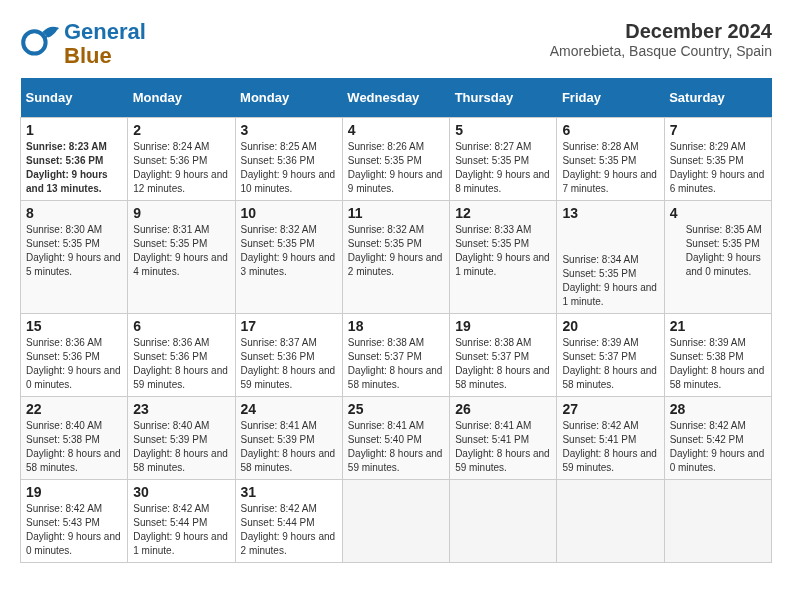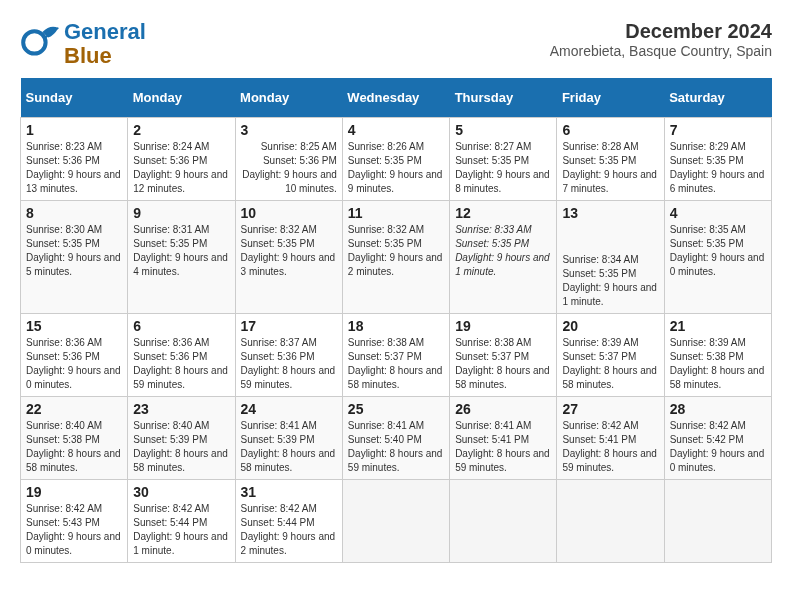--- a/index.html
+++ b/index.html
@@ -116,33 +116,33 @@
         <th>Wednesday</th>
         <th>Thursday</th>
         <th>Friday</th>
         <th>Saturday</th>
       </tr>
   </thead>
   <tbody id="calendar-body">
   <tr>
         <td>
           <span class="day-num">1</span>
-          <div class="day-info" style="white-space: pre-line;">Sunrise: 8:23 AM
+          <div class="day-info" style="white-space: pre-line; font-weight: bold;">Sunrise: 8:23 AM
 Sunset: 5:36 PM
 Daylight: 9 hours and 13 minutes.</div>
         </td>
         <td>
           <span class="day-num">2</span>
           <div class="day-info" style="white-space: pre-line;">Sunrise: 8:24 AM
 Sunset: 5:36 PM
 Daylight: 9 hours and 12 minutes.</div>
         </td>
         <td>
           <span class="day-num">3</span>
-          <div class="day-info" style="white-space: pre-line; text-align: right;">Sunrise: 8:25 AM
+          <div class="day-info" style="white-space: pre-line;">Sunrise: 8:25 AM
 Sunset: 5:36 PM
 Daylight: 9 hours and 10 minutes.</div>
         </td>
         <td>
           <span class="day-num">4</span>
           <div class="day-info" style="white-space: pre-line;">Sunrise: 8:26 AM
 Sunset: 5:35 PM
 Daylight: 9 hours and 9 minutes.</div>
         </td>
         <td>
@@ -184,33 +184,33 @@
 Daylight: 9 hours and 3 minutes.</div>
         </td>
         <td>
           <span class="day-num">11</span>
           <div class="day-info" style="white-space: pre-line;">Sunrise: 8:32 AM
 Sunset: 5:35 PM
 Daylight: 9 hours and 2 minutes.</div>
         </td>
         <td>
           <span class="day-num">12</span>
-          <div class="day-info" style="white-space: pre-line; font-style: italic;">Sunrise: 8:33 AM
+          <div class="day-info" style="white-space: pre-line;">Sunrise: 8:33 AM
 Sunset: 5:35 PM
 Daylight: 9 hours and 1 minute.</div>
         </td>
         <td>
           <span class="day-num">13</span>
           <div class="day-info" style="white-space: pre-line; margin-top: 32px;">Sunrise: 8:34 AM
 Sunset: 5:35 PM
 Daylight: 9 hours and 1 minute.</div>
         </td>
         <td>
           <span class="day-num">4</span>
-          <div class="day-info" style="white-space: pre-line;">Sunrise: 8:35 AM
+          <div class="day-info" style="white-space: pre-line; margin-left: 16px;">Sunrise: 8:35 AM
 Sunset: 5:35 PM
 Daylight: 9 hours and 0 minutes.</div>
         </td>
       </tr>
       <tr>
         <td>
           <span class="day-num">15</span>
           <div class="day-info" style="white-space: pre-line;">Sunrise: 8:36 AM
 Sunset: 5:36 PM
 Daylight: 9 hours and 0 minutes.</div>

